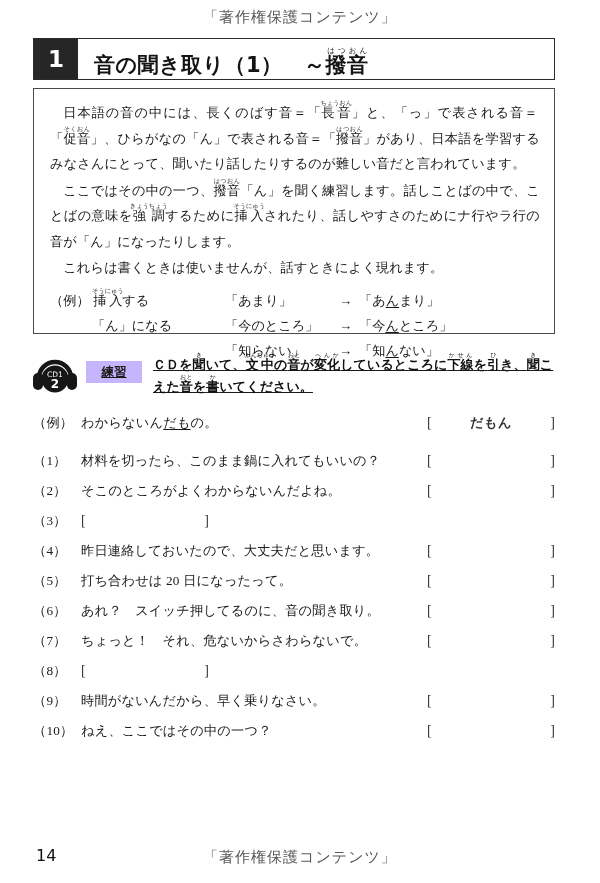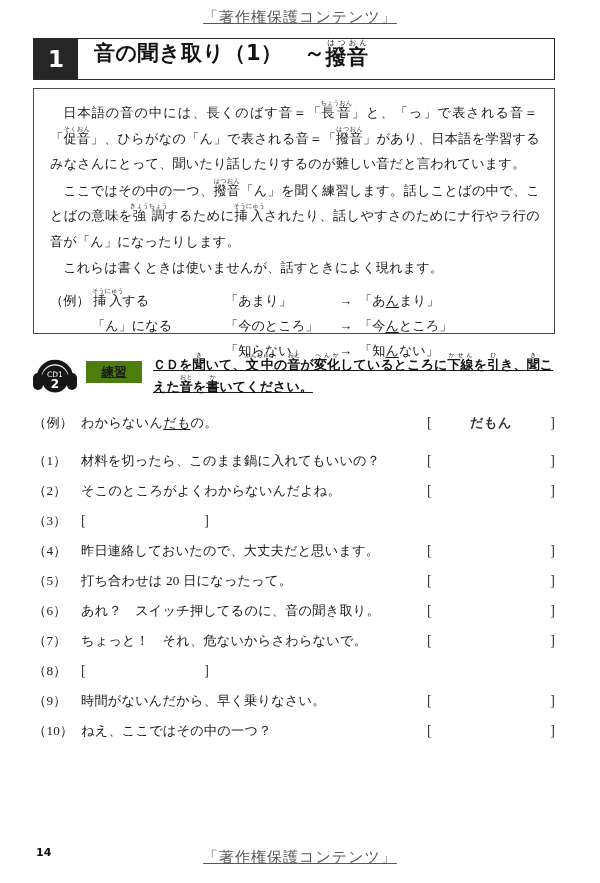--- a/index.html
+++ b/index.html
@@ -25,21 +25,20 @@
   .watermark {
     position: absolute;
     left: 0;
     width: 600px;
     text-align: center;
     font-family: "DejaVu Sans", sans-serif;
     font-size: 15px;
     letter-spacing: 1px;
     color: #585858;
     white-space: nowrap;
-    text-decoration: underline;
   }
   .watermark-top { top: 8px; }
   .watermark-bottom { top: 848px; }
 
   
   .chapter-header {
     position: absolute;
     left: 33px;
     top: 38px;
     width: 522px;
@@ -58,21 +57,21 @@
     font-size: 23px;
     font-weight: bold;
     display: flex;
     align-items: center;
     justify-content: center;
     flex: 0 0 44px;
   }
   .chapter-title {
     flex: 1;
     display: flex;
-    align-items: flex-start;
+    align-items: flex-end;
     padding-left: 16px;
     font-family: "DejaVu Sans", sans-serif;
     font-size: 21px;
     font-weight: bold;
     color: #141414;
     letter-spacing: 0.5px;
   }
   .chapter-title ruby { ruby-position: over; }
   .chapter-title rt {
     font-size: 7.5px;
@@ -145,21 +144,21 @@
     flex: 0 0 50px;
     height: 44px;
     position: relative;
   }
   .practice-badge {
     margin-left: 6px;
     margin-top: 9px;
     width: 56px;
     height: 22px;
     flex: 0 0 56px;
-    background: #4d7c0f;
+    background: #c4b5fd;
     color: #1a1a1a;
     font-family: "DejaVu Sans", sans-serif;
     font-size: 12.5px;
     font-weight: bold;
     display: flex;
     align-items: center;
     justify-content: center;
   }
   .instruction {
     margin-left: 11px;
@@ -219,22 +218,22 @@
     letter-spacing: 0.5px;
     font-weight: bold;
   }
 
   
   .page-number {
     position: absolute;
     left: 36px;
     top: 846px;
     font-family: "DejaVu Sans", sans-serif;
-    font-size: 11px;
-    font-weight: bold;
+    font-size: 16px;
+    font-weight: normal;
     color: #111111;
   }
 </style>
 </head>
 <body>
 
 <div class="page">
 
   <div class="watermark watermark-top">「著作権保護コンテンツ」</div>
 

